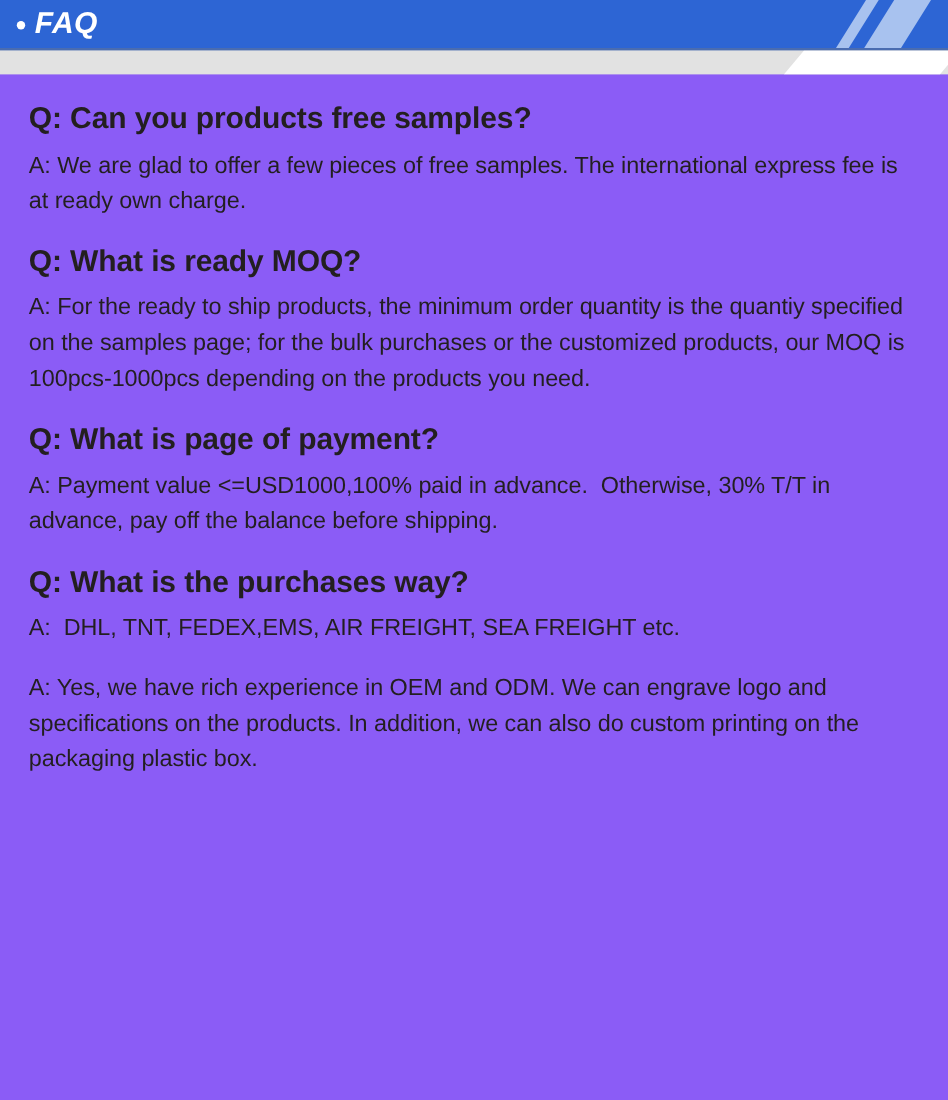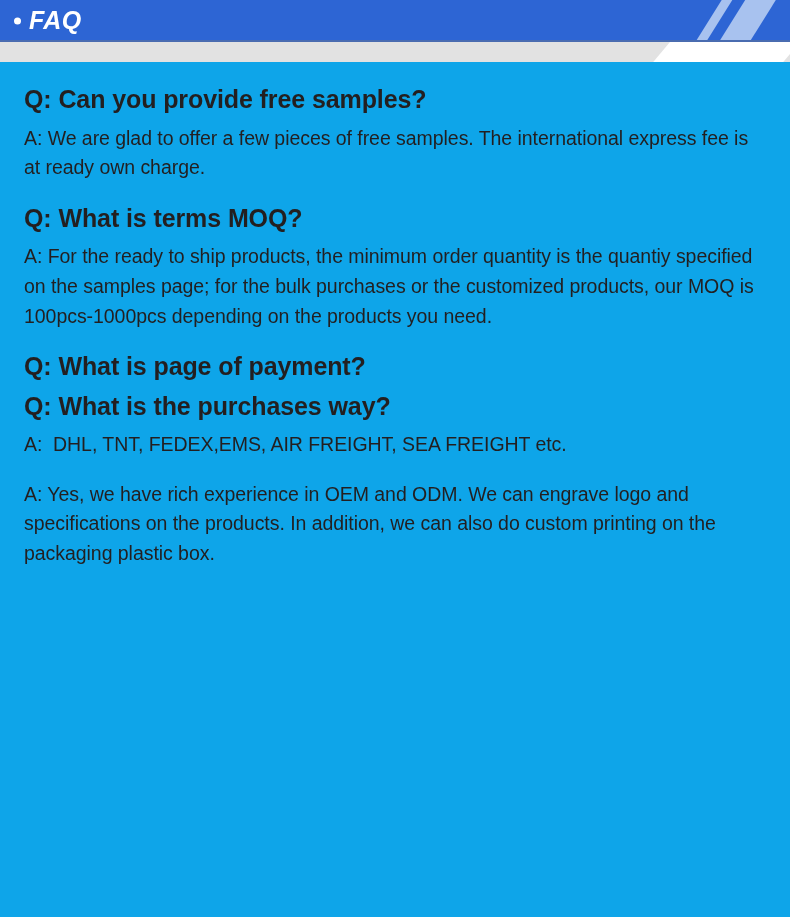--- a/index.html
+++ b/index.html
@@ -12,21 +12,21 @@
     height: 917px;
     background: #ffffff;
     font-family: "Liberation Sans", sans-serif;
     overflow: hidden;
   }
 
   .page {
     position: relative;
     width: 790px;
     height: 917px;
-    background: #0ea5e9;
+    background: #8b5cf6;
   }
 
   
   .header {
     position: relative;
     width: 790px;
     height: 40px;
     background: #2d65d4;
     overflow: hidden;
   }
@@ -142,31 +142,32 @@
     <div class="stripe stripe-wide"></div>
   </div>
 
   <div class="subband">
     <div class="subband-cut"></div>
   </div>
 
   <div class="faq-body">
 
     <div class="faq-item">
-      <h2 class="faq-question">Q: Can you provide free samples?</h2>
+      <h2 class="faq-question">Q: Can you products free samples?</h2>
       <p class="faq-answer">A: We are glad to offer a few pieces of free samples. The international express fee is at ready own charge.</p>
     </div>
 
     <div class="faq-item">
-      <h2 class="faq-question">Q: What is terms MOQ?</h2>
+      <h2 class="faq-question">Q: What is ready MOQ?</h2>
       <p class="faq-answer">A: For the ready to ship products, the minimum order quantity is the quantiy specified on the samples page; for the bulk purchases or the customized products, our MOQ is 100pcs-1000pcs depending on the products you need.</p>
     </div>
 
     <div class="faq-item">
       <h2 class="faq-question">Q: What is page of payment?</h2>
+      <p class="faq-answer">A: Payment value &lt;=USD1000,100% paid in advance.  Otherwise, 30% T/T in advance, pay off the balance before shipping.</p>
     </div>
 
     <div class="faq-item">
       <h2 class="faq-question">Q: What is the purchases way?</h2>
       <p class="faq-answer">A:  DHL, TNT, FEDEX,EMS, AIR FREIGHT, SEA FREIGHT etc.</p>
     </div>
 
     <div class="faq-item">
       <p class="faq-answer">A: Yes, we have rich experience in OEM and ODM. We can engrave logo and specifications on the products. In addition, we can also do custom printing on the packaging plastic box.</p>
     </div>

